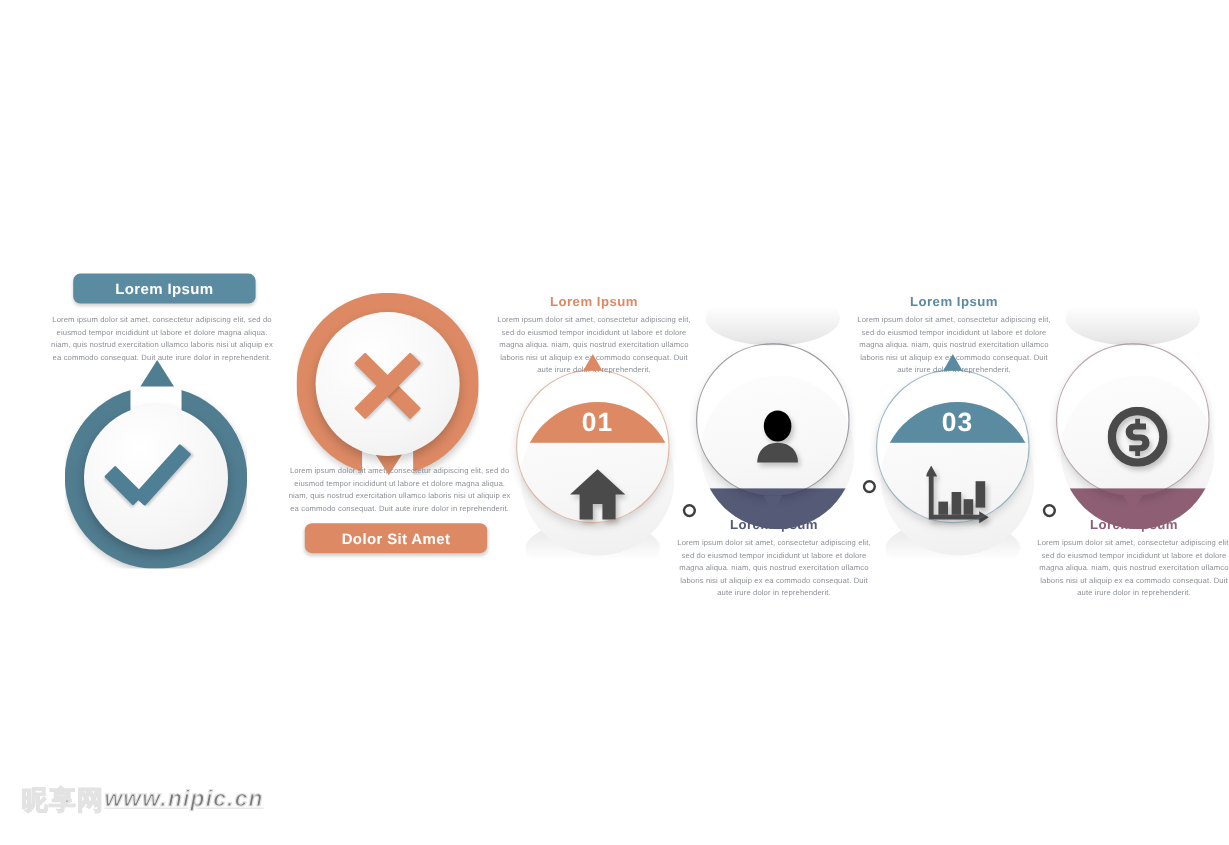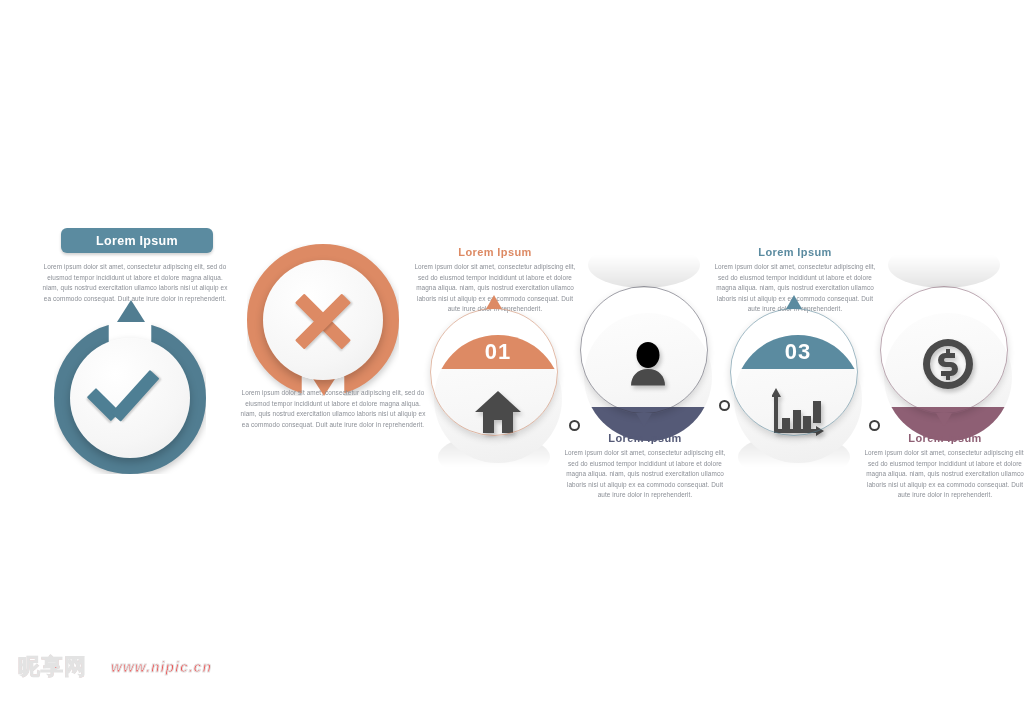--- a/index.html
+++ b/index.html
@@ -125,26 +125,26 @@
     box-sizing:border-box;border:2.3px solid #3e3e3e;background:#ffffff;top:112px;
   }
 
   
   .icon-holder{position:absolute;left:0;width:128px;height:74px;display:flex;align-items:center;justify-content:center;}
   .ico{filter:drop-shadow(2px 3px 2px rgba(0,0,0,.22));}
   .ico path,.ico rect,.ico circle,.ico polygon{fill:#4a4a4a;}
 
   
   .wm-left{
-    position:absolute;left:18px;top:652px;height:30px;display:flex;align-items:center;gap:24px;
-    color:#ef4444;font-size:22px;font-weight:bold;letter-spacing:1px;
+    position:absolute;left:18px;top:652px;height:30px;display:flex;align-items:center;gap:0;
+    color:#737373;font-size:22px;font-weight:bold;letter-spacing:1px;
     -webkit-text-stroke:1px #e2e2e2;opacity:.95;white-space:nowrap;
   }
   .wm-left .cn{font-family:"DejaVu Sans",sans-serif;}
-  .wm-left .url{font-size:14px;font-style:italic;}
+  .wm-left .url{font-size:19px;font-style:italic;text-decoration:underline;}
   .wm-badge{
     position:absolute;right:8px;top:658px;height:24px;padding:0 10px;
     background:#a8a8a8;color:#ffffff;font-size:13.5px;line-height:24px;white-space:nowrap;
   }
 </style>
 </head>
 <body>
 
 <div class="stage">
 
@@ -169,20 +169,21 @@
       <div class="ring orange"></div>
       <div class="pointer down-orange"></div>
       <div class="disc">
         <div class="glyph-x">
           <i class="a"></i>
             <i class="b"></i>
         </div>
       </div>
     </div>
     <div class="body-text">Lorem ipsum dolor sit amet, consectetur adipiscing elit, sed do eiusmod tempor incididunt ut labore et dolore magna aliqua. niam, quis nostrud exercitation ullamco laboris nisi ut aliquip ex ea commodo consequat. Duit aute irure dolor in reprehenderit.</div>
+    <div class="ribbon orange">Dolor Sit Amet</div>
   </div>
 
   <div class="steps">
 
     <div class="step" style="left:0px;top:68px;">
       <div class="caption" style="top:-62px;">
         <div class="head-label" style="color:#dd8a64;">Lorem Ipsum</div>
         <div class="body-text">Lorem ipsum dolor sit amet, consectetur adipiscing elit, sed do eiusmod tempor incididunt ut labore et dolore magna aliqua. niam, quis nostrud exercitation ullamco laboris nisi ut aliquip ex ea commodo consequat. Duit aute irure dolor in reprehenderit.</div>
       </div>
       <div class="reflect below"></div>

